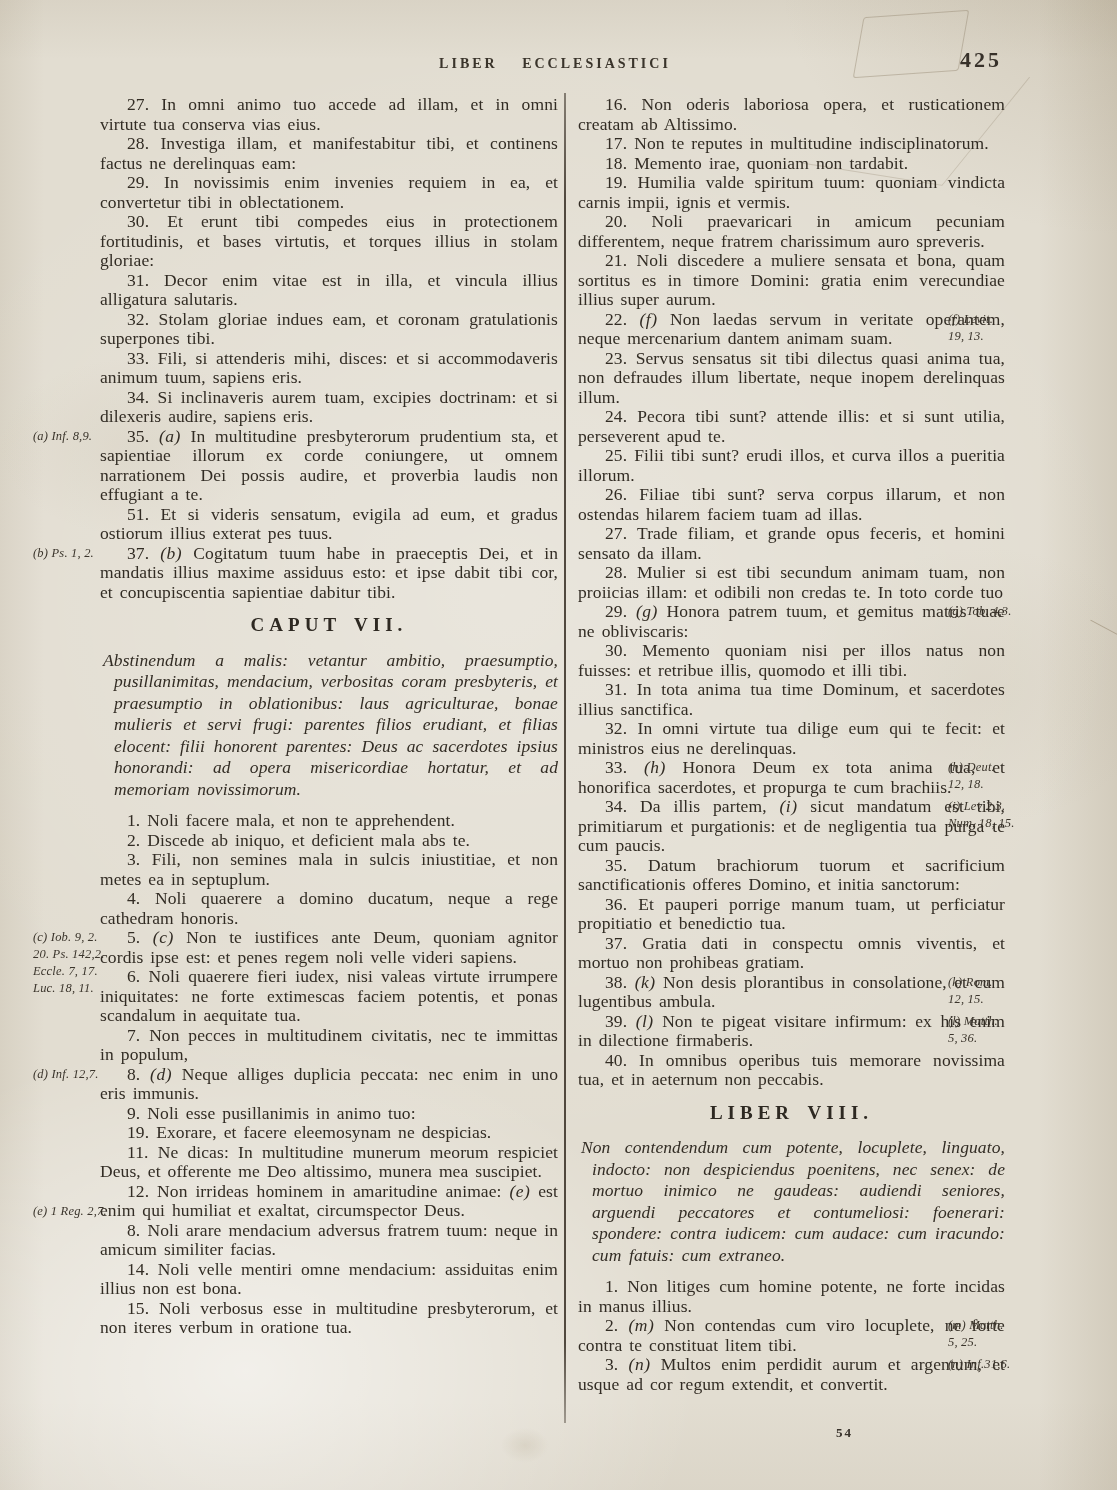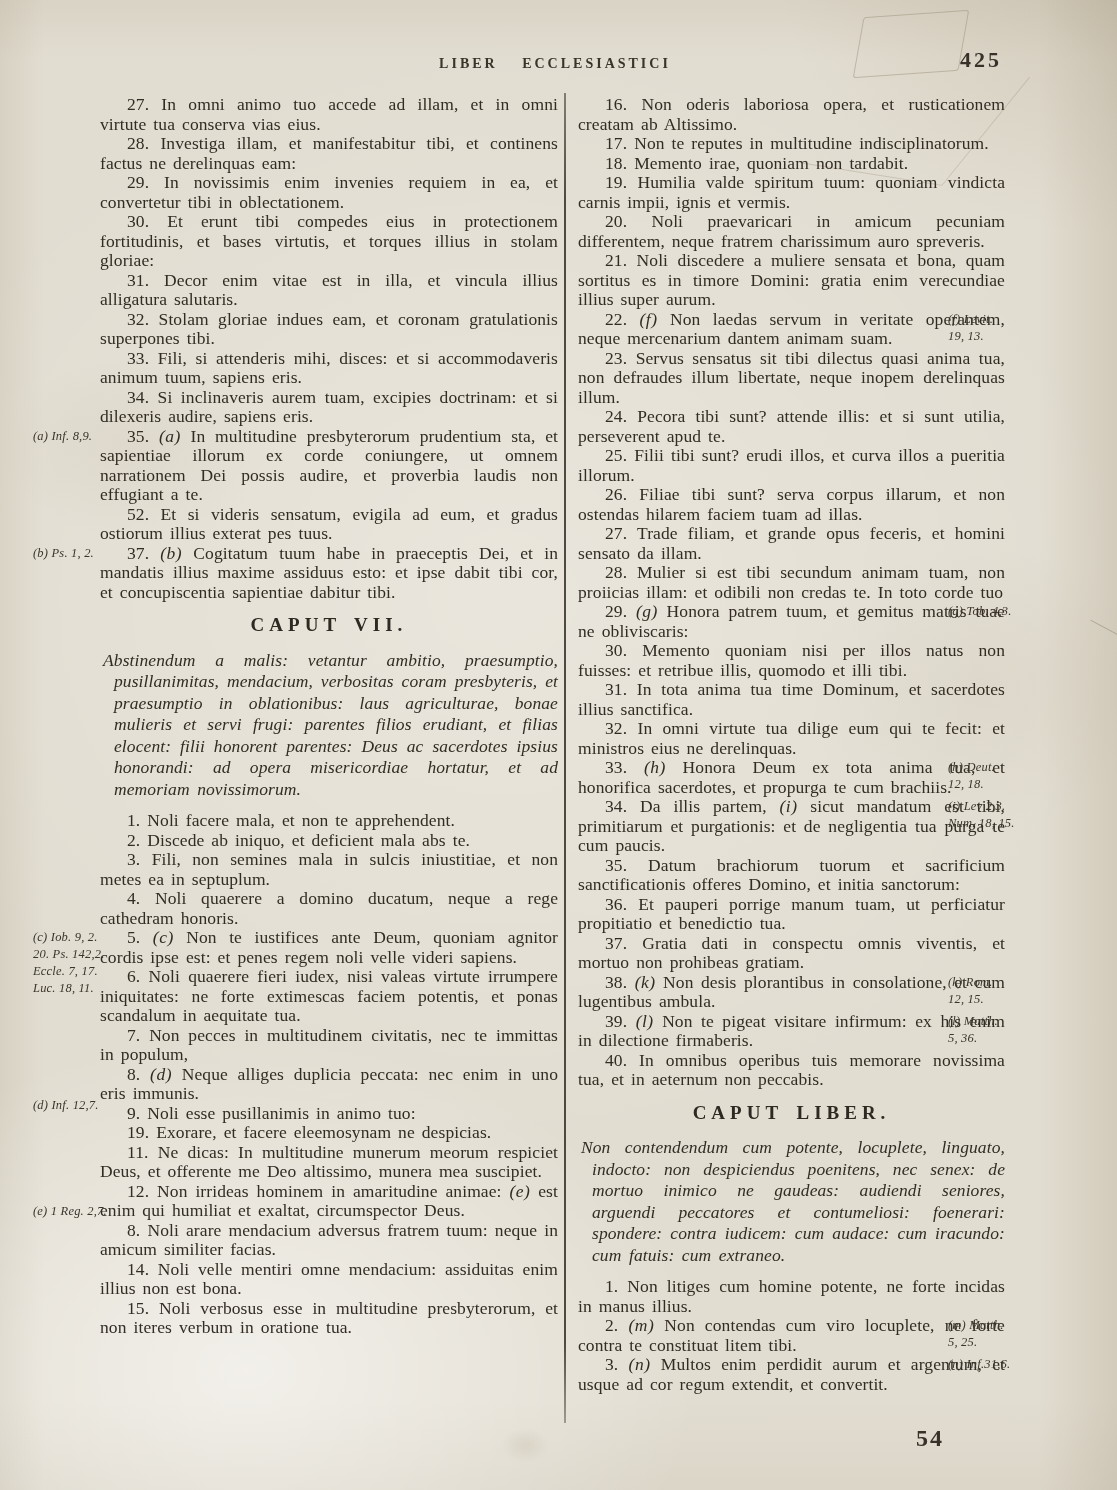--- a/index.html
+++ b/index.html
@@ -24,22 +24,22 @@
   .header-title{
     position:absolute;top:56px;left:100px;width:910px;
     text-align:center;font-size:14px;font-weight:bold;
     letter-spacing:3px;word-spacing:18px;color:#3a342b;
   }
   .page-number{
     position:absolute;top:47px;left:960px;
     font-size:22px;font-weight:bold;letter-spacing:3px;color:#37312a;
   }
   .signature-mark{
-    position:absolute;top:1425px;left:916px;
-    font-size:24px;font-weight:bold;letter-spacing:2px;color:#37312a;
+    position:absolute;top:1425px;left:836px;
+    font-size:13px;font-weight:bold;letter-spacing:2px;color:#37312a;
   }
   .divider{
     position:absolute;left:564px;top:93px;width:2px;height:1330px;
     background:linear-gradient(to bottom, rgba(55,46,36,0.55), rgba(55,46,36,0.85) 8%, rgba(55,46,36,0.85) 94%, rgba(55,46,36,0.4));
   }
   .column{
     position:absolute;top:95px;
     font-size:17.5px;line-height:19.5px;
     text-align:justify;word-spacing:2.5px;letter-spacing:0.1px;
   }
@@ -86,21 +86,21 @@
   <div class="column col-left">
       <p class="verse">27. In omni animo tuo accede ad illam, et in omni virtute tua conserva vias eius.</p>
       <p class="verse">28. Investiga illam, et manifestabitur tibi, et continens factus ne derelinquas eam:</p>
       <p class="verse">29. In novissimis enim invenies requiem in ea, et convertetur tibi in oblectationem.</p>
       <p class="verse">30. Et erunt tibi compedes eius in protectionem fortitudinis, et bases virtutis, et torques illius in stolam gloriae:</p>
       <p class="verse">31. Decor enim vitae est in illa, et vincula illius alligatura salutaris.</p>
       <p class="verse">32. Stolam gloriae indues eam, et coronam gratulationis superpones tibi.</p>
       <p class="verse">33. Fili, si attenderis mihi, disces: et si accommodaveris animum tuum, sapiens eris.</p>
       <p class="verse">34. Si inclinaveris aurem tuam, excipies doctrinam: et si dilexeris audire, sapiens eris.</p>
       <p class="verse">35. <i>(a)</i> In multitudine presbyterorum prudentium sta, et sapientiae illorum ex corde coniungere, ut omnem narrationem Dei possis audire, et proverbia laudis non effugiant a te.</p>
-      <p class="verse">52. Et si videris sensatum, evigila ad eum, et gradus ostiorum illius exterat pes tuus.</p>
+      <p class="verse">51. Et si videris sensatum, evigila ad eum, et gradus ostiorum illius exterat pes tuus.</p>
       <p class="verse">37. <i>(b)</i> Cogitatum tuum habe in praeceptis Dei, et in mandatis illius maxime assiduus esto: et ipse dabit tibi cor, et concupiscentia sapientiae dabitur tibi.</p>
       <div class="caput">CAPUT VII.</div>
       <p class="argument">Abstinendum a malis: vetantur ambitio, praesumptio, pusillanimitas, mendacium, verbositas coram presbyteris, et praesumptio in oblationibus: laus agriculturae, bonae mulieris et servi frugi: parentes filios erudiant, et filias elocent: filii honorent parentes: Deus ac sacerdotes ipsius honorandi: ad opera misericordiae hortatur, et ad memoriam novissimorum.</p>
       <p class="verse">1. Noli facere mala, et non te apprehendent.</p>
       <p class="verse">2. Discede ab iniquo, et deficient mala abs te.</p>
       <p class="verse">3. Fili, non semines mala in sulcis iniustitiae, et non metes ea in septuplum.</p>
       <p class="verse">4. Noli quaerere a domino ducatum, neque a rege cathedram honoris.</p>
       <p class="verse">5. <i>(c)</i> Non te iustifices ante Deum, quoniam agnitor cordis ipse est: et penes regem noli velle videri sapiens.</p>
       <p class="verse">6. Noli quaerere fieri iudex, nisi valeas virtute irrumpere iniquitates: ne forte extimescas faciem potentis, et ponas scandalum in aequitate tua.</p>
       <p class="verse">7. Non pecces in multitudinem civitatis, nec te immittas in populum,</p>
@@ -132,32 +132,32 @@
       <p class="verse">31. In tota anima tua time Dominum, et sacerdotes illius sanctifica.</p>
       <p class="verse">32. In omni virtute tua dilige eum qui te fecit: et ministros eius ne derelinquas.</p>
       <p class="verse">33. <i>(h)</i> Honora Deum ex tota anima tua, et honorifica sacerdotes, et propurga te cum brachiis.</p>
       <p class="verse">34. Da illis partem, <i>(i)</i> sicut mandatum est tibi, primitiarum et purgationis: et de negligentia tua purga te cum paucis.</p>
       <p class="verse">35. Datum brachiorum tuorum et sacrificium sanctificationis offeres Domino, et initia sanctorum:</p>
       <p class="verse">36. Et pauperi porrige manum tuam, ut perficiatur propitiatio et benedictio tua.</p>
       <p class="verse">37. Gratia dati in conspectu omnis viventis, et mortuo non prohibeas gratiam.</p>
       <p class="verse">38. <i>(k)</i> Non desis plorantibus in consolatione, et cum lugentibus ambula.</p>
       <p class="verse">39. <i>(l)</i> Non te pigeat visitare infirmum: ex his enim in dilectione firmaberis.</p>
       <p class="verse">40. In omnibus operibus tuis memorare novissima tua, et in aeternum non peccabis.</p>
-      <div class="caput">CAPUT LIBER.</div>
+      <div class="caput">LIBER VIII.</div>
       <p class="argument">Non contendendum cum potente, locuplete, linguato, indocto: non despiciendus poenitens, nec senex: de mortuo inimico ne gaudeas: audiendi seniores, arguendi peccatores et contumeliosi: foenerari: spondere: contra iudicem: cum audace: cum iracundo: cum fatuis: cum extraneo.</p>
       <p class="verse">1. Non litiges cum homine potente, ne forte incidas in manus illius.</p>
       <p class="verse">2. <i>(m)</i> Non contendas cum viro locuplete, ne forte contra te constituat litem tibi.</p>
       <p class="verse">3. <i>(n)</i> Multos enim perdidit aurum et argentum, et usque ad cor regum extendit, et convertit.</p>
     </div>
 
   <div class="signature-mark">54</div>
 <div class="margin-note left" style="top: 428px;">(a) Inf. 8,9.</div>
     <div class="margin-note left" style="top: 545px;">(b) Ps. 1, 2.</div>
     <div class="margin-note left" style="top: 929px;">(c) Iob. 9, 2.<br>20. Ps. 142,2.<br>Eccle. 7, 17.<br>Luc. 18, 11.</div>
-    <div class="margin-note left" style="top: 1066px; margin-top: 31px;">(d) Inf. 12,7.</div>
+    <div class="margin-note left" style="top: 1066px;">(d) Inf. 12,7.</div>
     <div class="margin-note left" style="top: 1202.5px;">(e) 1 Reg. 2,7.</div>
     <div class="margin-note right" style="top: 311px;">(f) Levit.<br>19, 13.</div>
     <div class="margin-note right" style="top: 603px; text-align: right;">(g) Tob. 4,3.</div>
     <div class="margin-note right" style="top: 759px;">(h) Deut.<br>12, 18.</div>
     <div class="margin-note right" style="top: 798px;">(i) Lev 2,3.<br>Num. 18, 15.</div>
     <div class="margin-note right" style="top: 974px;">(k) Rom.<br>12, 15.</div>
     <div class="margin-note right" style="top: 1013px;">(l) Matth.<br>5, 36.</div>
     <div class="margin-note right" style="top: 1317px;">(m) Matth.<br>5, 25.</div>
     <div class="margin-note right" style="top: 1356px;">(n) Inf.31,6.</div>
   </div>

